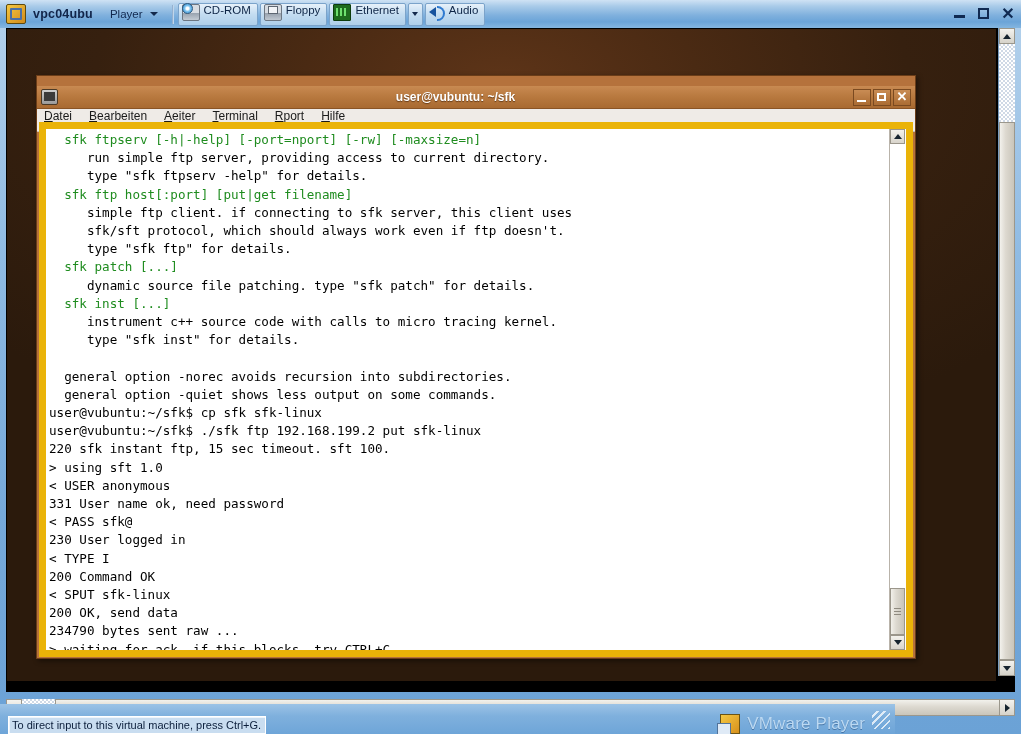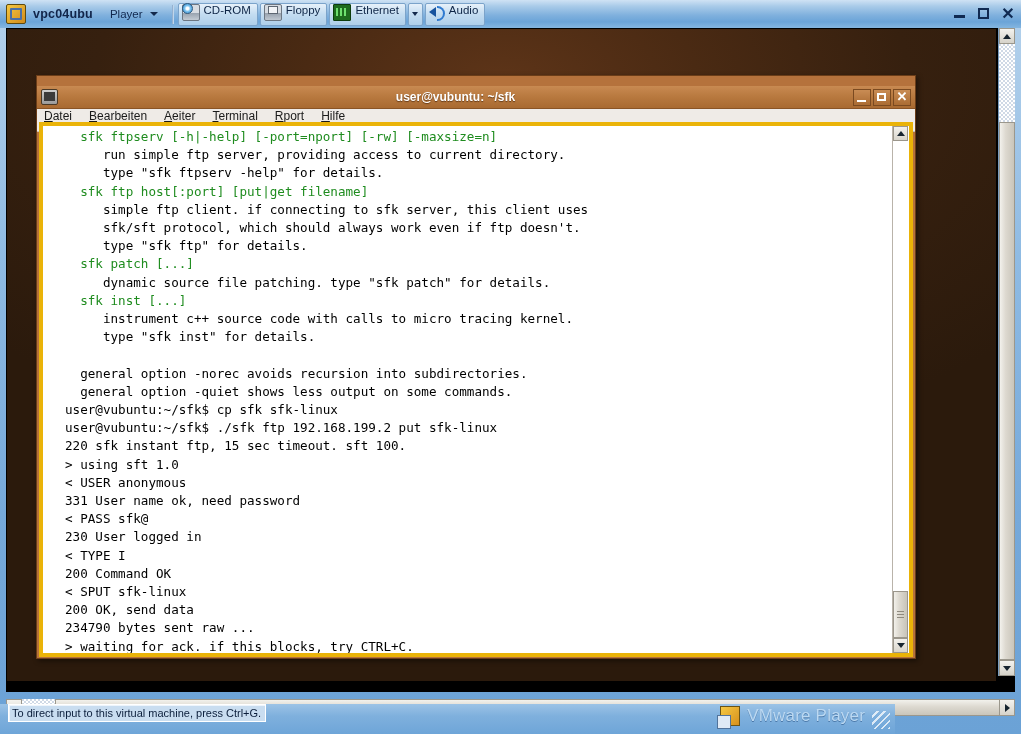--- a/index.html
+++ b/index.html
@@ -343,36 +343,36 @@
     box-sizing: border-box;
   }
 
   
   .vm-statusbar {
     position: absolute;
     left: 0; bottom: 0;
     width: 895px; height: 30px;
     background: linear-gradient(to bottom, #9cc3e6 0%, #7fb0dd 40%, #6ea5d8 100%);
     display: flex;
-    align-items: flex-start;
+    align-items: flex-end;
     margin-top: 16px;
   }
   .vm-hint {
     margin-left: 8px;
     padding: 2px 4px 2px 3px;
     font-size: 11px;
     color: #0b1e3b;
     background: #c9ddf0;
     border: 1px solid #ffffff;
     box-shadow: inset 1px 1px 0 #eef5fc;
     white-space: nowrap;
   }
   .vm-brand {
     position: absolute;
-    right: 30px; bottom: 8px;
+    right: 30px; bottom: 0;
     display: flex;
     align-items: center;
     gap: 7px;
   }
   .vm-brand-icon {
     width: 18px; height: 18px;
     background: linear-gradient(135deg, #f5c842, #d6901c);
     border: 1px solid #6a5416;
     position: relative;
   }
@@ -496,24 +496,23 @@
   }
   .term-menu-item .mn {
     text-decoration: underline;
   }
 
   .term-body {
     position: absolute;
     left: 2px; top: 46px;
     width: 874px; height: 535px;
     background: #ffffff;
-    border: 4px solid #eab308;
-    box-sizing: border-box;
-    display: flex;
-    padding-left: 19px;
+    border: 7px solid #eab308;
+    box-sizing: border-box;
+    display: flex;
   }
 
   .term-text {
     flex: 1;
     padding: 2px 0 0 3px;
     overflow: hidden;
     font-family: "DejaVu Sans Mono", "Liberation Mono", monospace;
     font-size: 12.6px;
     line-height: 18.2px;
     color: #000000;

